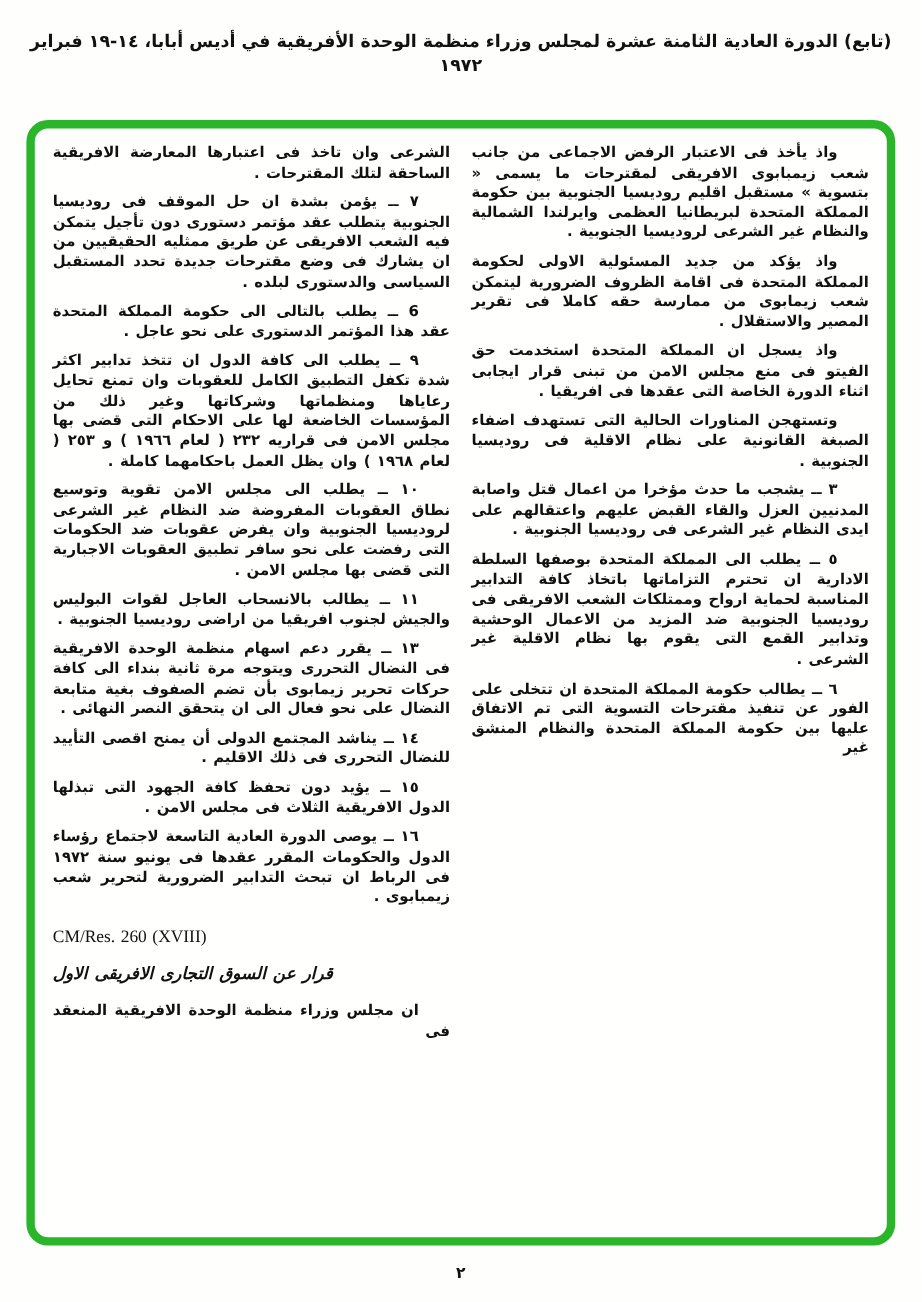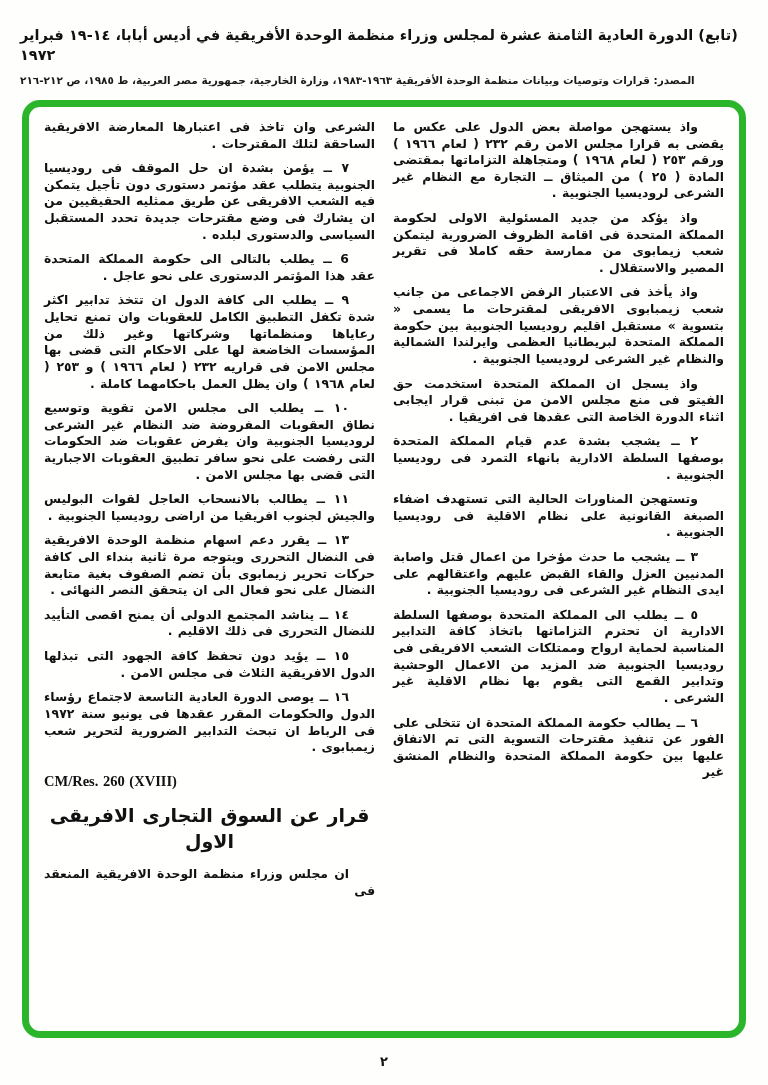--- a/index.html
+++ b/index.html
@@ -14,21 +14,21 @@
     background: #fefefc;
     font-family: "DejaVu Sans", sans-serif;
     color: #111111;
     overflow: hidden;
   }
   .header {
     position: absolute;
     top: 26px;
     left: 20px;
     right: 20px;
-    text-align: left;
+    text-align: center;
     direction: rtl;
   }
   .header-line1 {
     font-size: 14.5px;
     font-weight: bold;
     letter-spacing: 0px;
     line-height: 1.35;
   }
   .header-line2 {
     font-size: 10.5px;
@@ -71,57 +71,55 @@
   }
   p.para.cont {
     text-indent: 0;
   }
   p.para.ref {
     direction: ltr;
     text-align: left;
     text-indent: 0;
     font-family: "Liberation Serif", serif;
     font-size: 14.5px;
-    font-weight: bold;
+    font-weight: normal;
     margin: 16px 0 12px 0;
   }
   p.para.heading {
-    text-align: center;
+    text-align: left;
     text-indent: 0;
-    font-size: 19px;
+    font-size: 14px;
     margin: 6px 0 12px 0;
+    font-style: italic;
   }
   .footer {
     position: absolute;
     bottom: 16px;
     left: 0;
     right: 0;
     text-align: center;
     font-size: 13px;
     font-weight: bold;
   }
 </style>
 </head>
 <body>
 
 <div class="page">
 
   <div class="header">
     <div class="header-line1">(تابع) الدورة العادية الثامنة عشرة لمجلس وزراء منظمة الوحدة الأفريقية في أديس أبابا، ١٤-١٩ فبراير ١٩٧٢</div>
-    <div class="header-line2">المصدر: قرارات وتوصيات وبيانات منظمة الوحدة الأفريقية ١٩٦٣-١٩٨٣، وزارة الخارجية، جمهورية مصر العربية، ط ١٩٨٥، ص ٢١٢-٢١٦</div>
   </div>
 
   <div class="frame" style="border-color: rgb(42, 181, 42);">
     <div class="columns">
       <div class="col">
-          <p class="para">واذ يستهجن مواصلة بعض الدول على عكس ما يقضى به قرارا مجلس الامن رقم ٢٣٢ ( لعام ١٩٦٦ ) ورقم ٢٥٣ ( لعام ١٩٦٨ ) ومتجاهلة التزاماتها بمقتضى المادة ( ٢٥ ) من الميثاق ــ التجارة مع النظام غير الشرعى لروديسيا الجنوبية .</p>
+          <p class="para">واذ يأخذ فى الاعتبار الرفض الاجماعى من جانب شعب زيمبابوى الافريقى لمقترحات ما يسمى « بتسوية » مستقبل اقليم روديسيا الجنوبية بين حكومة المملكة المتحدة لبريطانيا العظمى وايرلندا الشمالية والنظام غير الشرعى لروديسيا الجنوبية .</p>
           <p class="para">واذ يؤكد من جديد المسئولية الاولى لحكومة المملكة المتحدة فى اقامة الظروف الضرورية ليتمكن شعب زيمابوى من ممارسة حقه كاملا فى تقرير المصير والاستقلال .</p>
-          <p class="para">واذ يأخذ فى الاعتبار الرفض الاجماعى من جانب شعب زيمبابوى الافريقى لمقترحات ما يسمى « بتسوية » مستقبل اقليم روديسيا الجنوبية بين حكومة المملكة المتحدة لبريطانيا العظمى وايرلندا الشمالية والنظام غير الشرعى لروديسيا الجنوبية .</p>
           <p class="para">واذ يسجل ان المملكة المتحدة استخدمت حق الفيتو فى منع مجلس الامن من تبنى قرار ايجابى اثناء الدورة الخاصة التى عقدها فى افريقيا .</p>
-          <p class="para">٢ ــ يشجب بشدة عدم قيام المملكة المتحدة بوصفها السلطة الادارية بانهاء التمرد فى روديسيا الجنوبية .</p>
           <p class="para">وتستهجن المناورات الحالية التى تستهدف اضفاء الصبغة القانونية على نظام الاقلية فى روديسيا الجنوبية .</p>
           <p class="para">٣ ــ يشجب ما حدث مؤخرا من اعمال قتل واصابة المدنيين العزل والقاء القبض عليهم واعتقالهم على ايدى النظام غير الشرعى فى روديسيا الجنوبية .</p>
           <p class="para">٥ ــ يطلب الى المملكة المتحدة بوصفها السلطة الادارية ان تحترم التزاماتها باتخاذ كافة التدابير المناسبة لحماية ارواح وممتلكات الشعب الافريقى فى روديسيا الجنوبية ضد المزيد من الاعمال الوحشية وتدابير القمع التى يقوم بها نظام الاقلية غير الشرعى .</p>
           <p class="para">٦ ــ يطالب حكومة المملكة المتحدة ان تتخلى على الفور عن تنفيذ مقترحات التسوية التى تم الاتفاق عليها بين حكومة المملكة المتحدة والنظام المنشق غير</p>
         </div>
       <div class="col">
           <p class="para cont">الشرعى وان تاخذ فى اعتبارها المعارضة الافريقية الساحقة لتلك المقترحات .</p>
           <p class="para">٧ ــ يؤمن بشدة ان حل الموقف فى روديسيا الجنوبية يتطلب عقد مؤتمر دستورى دون تأجيل يتمكن فيه الشعب الافريقى عن طريق ممثليه الحقيقيين من ان يشارك فى وضع مقترحات جديدة تحدد المستقبل السياسى والدستورى لبلده .</p>
           <p class="para">6 ــ يطلب بالتالى الى حكومة المملكة المتحدة عقد هذا المؤتمر الدستورى على نحو عاجل .</p>
           <p class="para">٩ ــ يطلب الى كافة الدول ان تتخذ تدابير اكثر شدة تكفل التطبيق الكامل للعقوبات وان تمنع تحايل رعاياها ومنظماتها وشركاتها وغير ذلك من المؤسسات الخاضعة لها على الاحكام التى قضى بها مجلس الامن فى قراريه ٢٣٢ ( لعام ١٩٦٦ ) و ٢٥٣ ( لعام ١٩٦٨ ) وان يظل العمل باحكامهما كاملة .</p>

